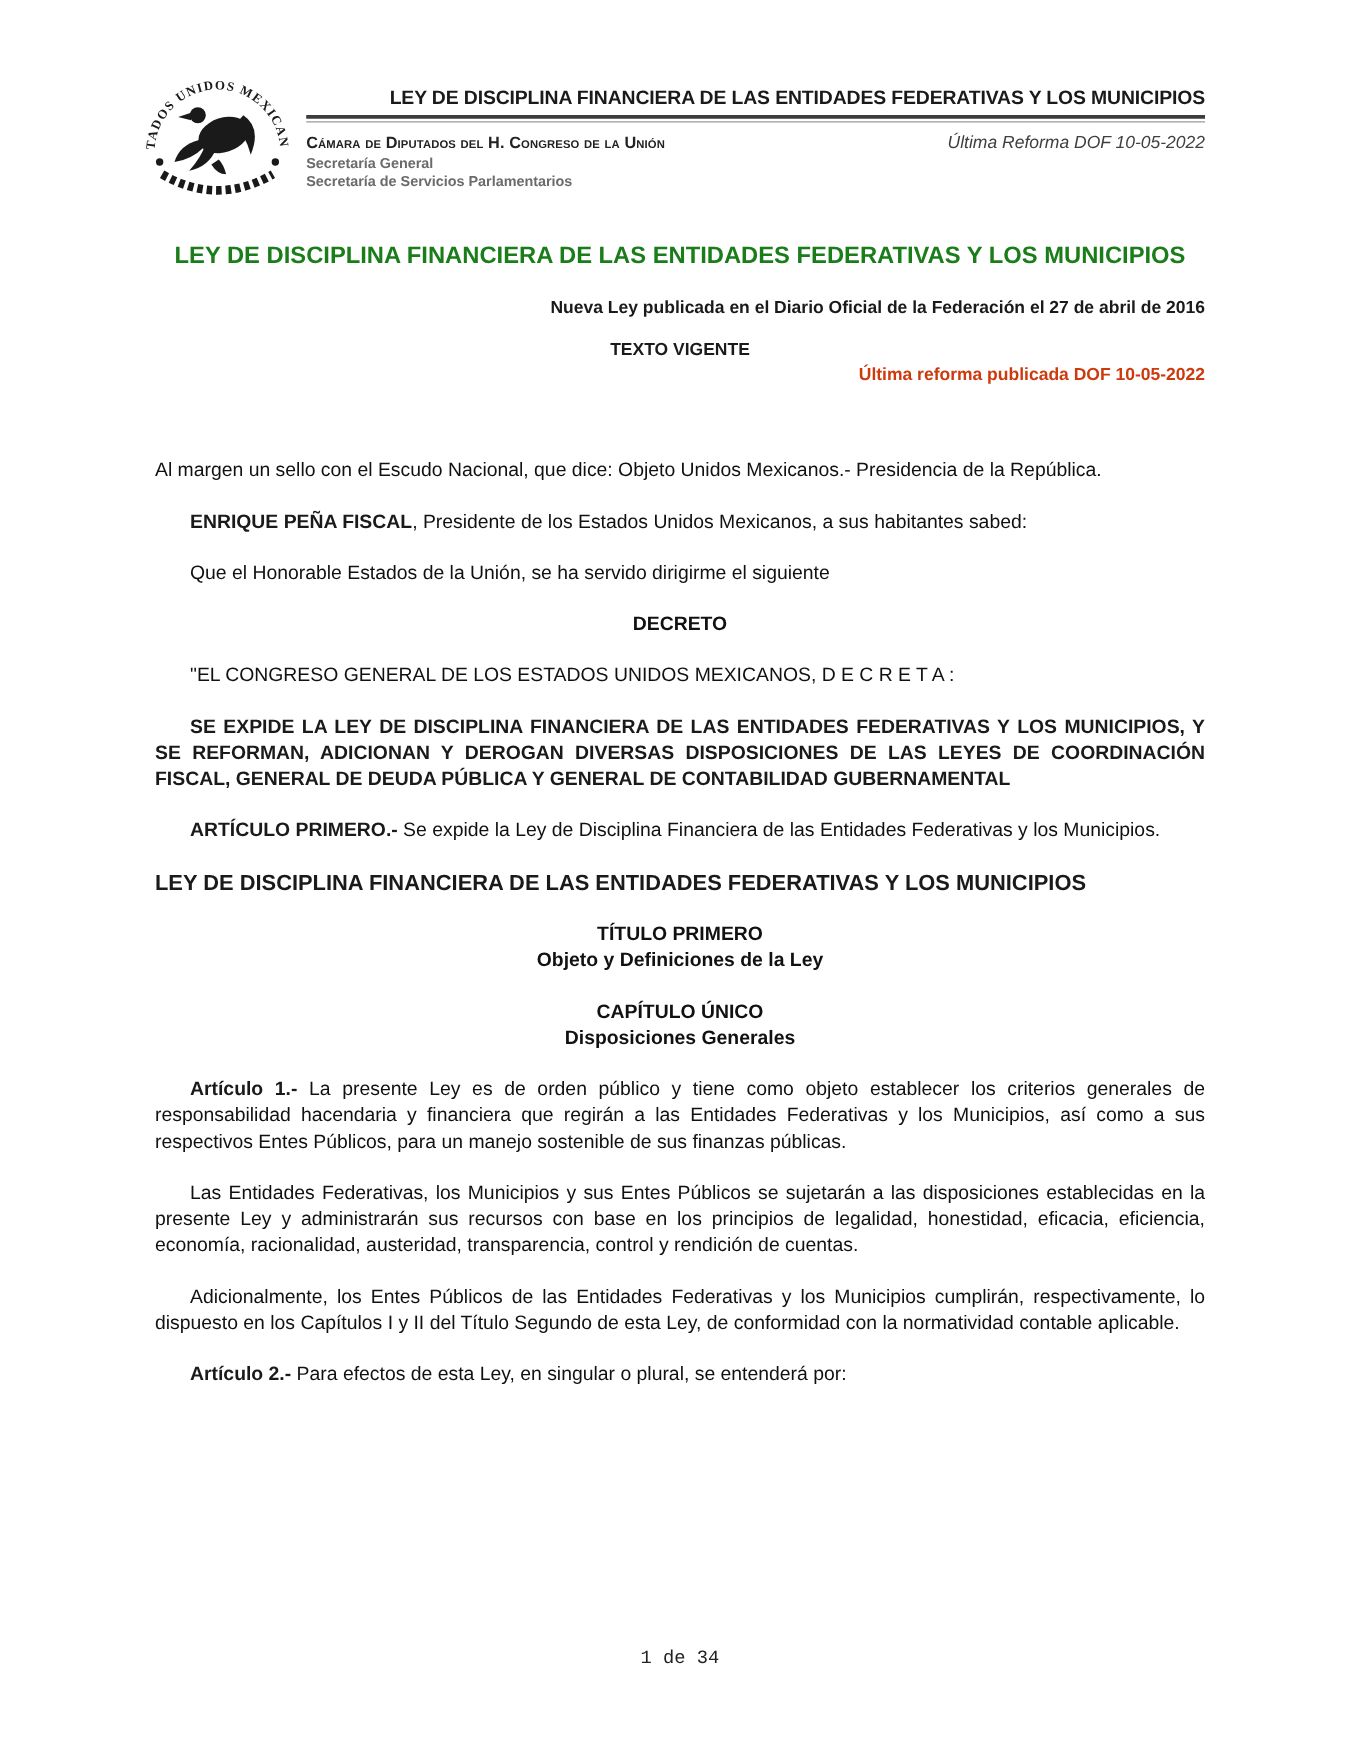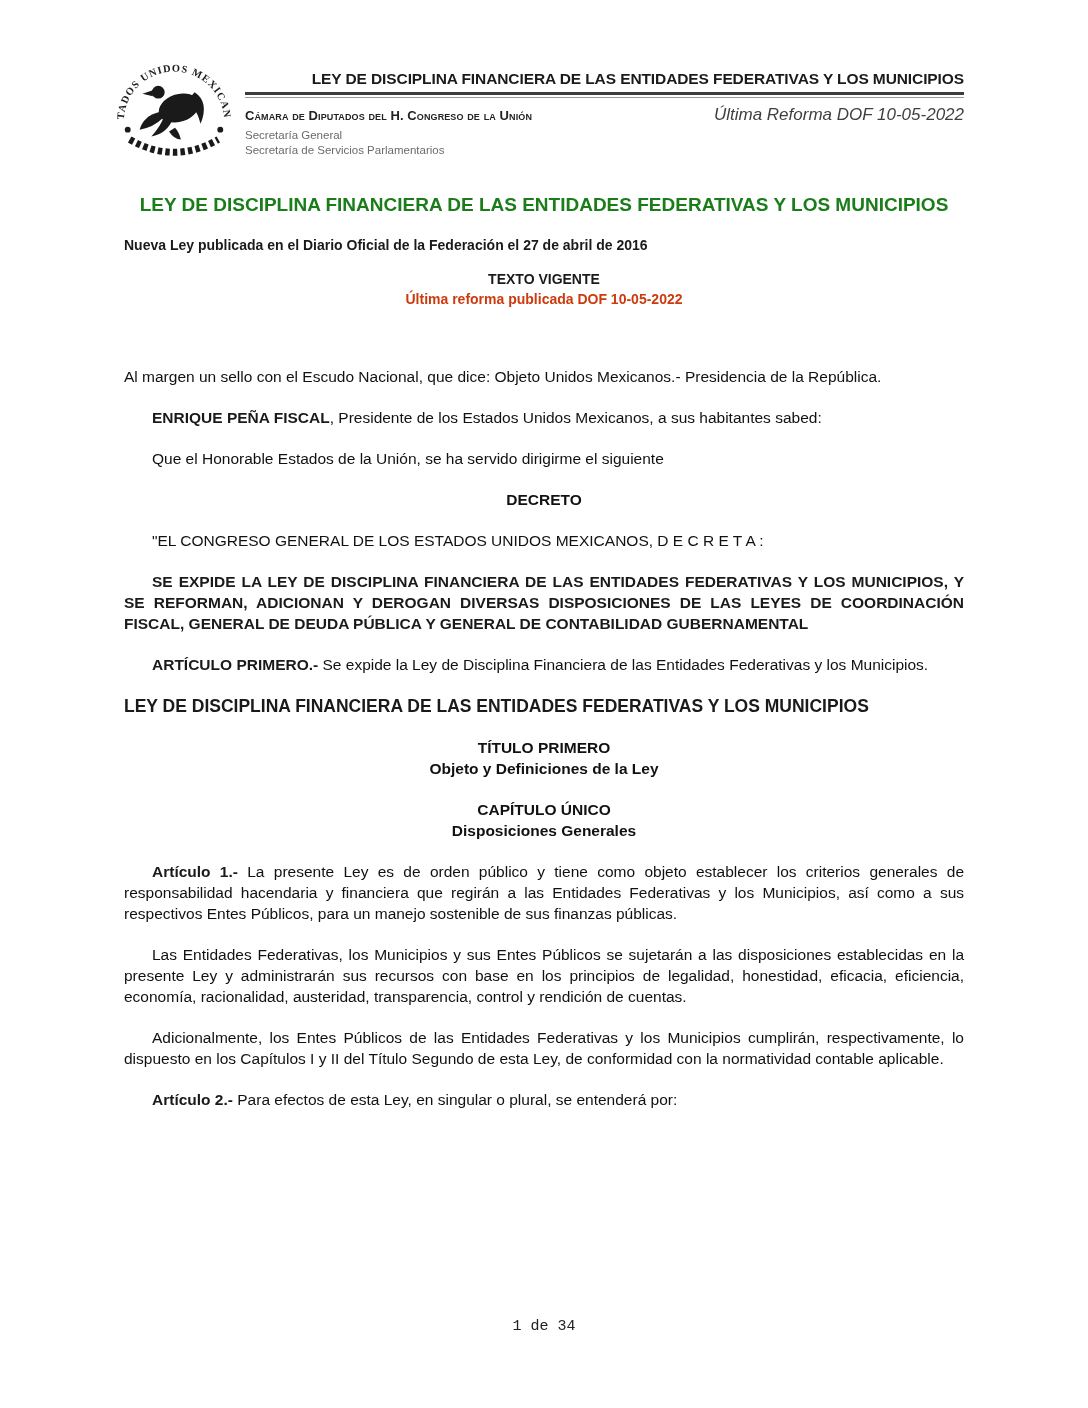--- a/index.html
+++ b/index.html
@@ -17,34 +17,34 @@
   .header-title{
     text-align:right;font-weight:bold;font-size:15.5px;color:#1a1a1a;
     letter-spacing:-0.1px;margin:0 0 4px 0;white-space:nowrap;
   }
   .header-rule{height:2px;border-top:3.5px solid #3d3d3d;border-bottom:1px solid #9a9a9a;}
   .header-row{display:flex;justify-content:space-between;align-items:baseline;margin-top:7px;}
   .chamber{
     font-weight:bold;font-size:13px;color:#222;
     font-variant:small-caps;letter-spacing:0.1px;
   }
-  .reform-right{font-style:italic;font-size:17px;color:#3f3f3f;}
-  .secretariat{font-size:11.5px;color:#6b6b6b;line-height:15px;margin-top:3px;}
+  .reform-right{font-style:italic;font-size:14px;color:#3f3f3f;}
+  .secretariat{font-size:11.5px;color:#6b6b6b;line-height:15px;margin-top:3px;font-weight:bold;}
   .secretariat div{margin:0;}
   
   .content{position:absolute;left:124px;right:124px;top:194px;}
   .content p{margin:20px 0 0 0;font-size:15.5px;line-height:21px;text-align:justify;}
   .ind{text-indent:28px;}
   .law-title-green{
     margin:0;text-align:center;font-weight:bold;font-size:19px;line-height:22px;
     color:#1a7d1a;
   }
-  .publication{margin:20px 0 0 0;text-align:left;font-weight:bold;font-size:14px;line-height:18px;color:#1a1a1a;}
+  .publication{margin:20px 0 0 0;text-align:right;font-weight:bold;font-size:14px;line-height:18px;color:#1a1a1a;}
   .status{margin:16px 0 0 0;text-align:center;font-weight:bold;font-size:14px;line-height:18px;color:#1a1a1a;}
-  .reform-note{margin:2px 0 0 0;text-align:center;font-weight:bold;font-size:14px;line-height:18px;color:#cc3a0e;}
+  .reform-note{margin:2px 0 0 0;text-align:right;font-weight:bold;font-size:14px;line-height:18px;color:#cc3a0e;}
   .gap-top{margin-top:58px !important;}
   .center-heading{text-align:center !important;font-weight:bold;text-indent:0 !important;}
   .law-title-repeat{
     margin:20px 0 0 0;text-align:center;font-weight:bold;
     font-size:17.5px !important;line-height:22px !important;color:#1a1a1a;text-indent:0 !important;
   }
   b{color:#1a1a1a;}
   
   .footer{
     position:absolute;left:0;right:0;top:1318px;text-align:center;

